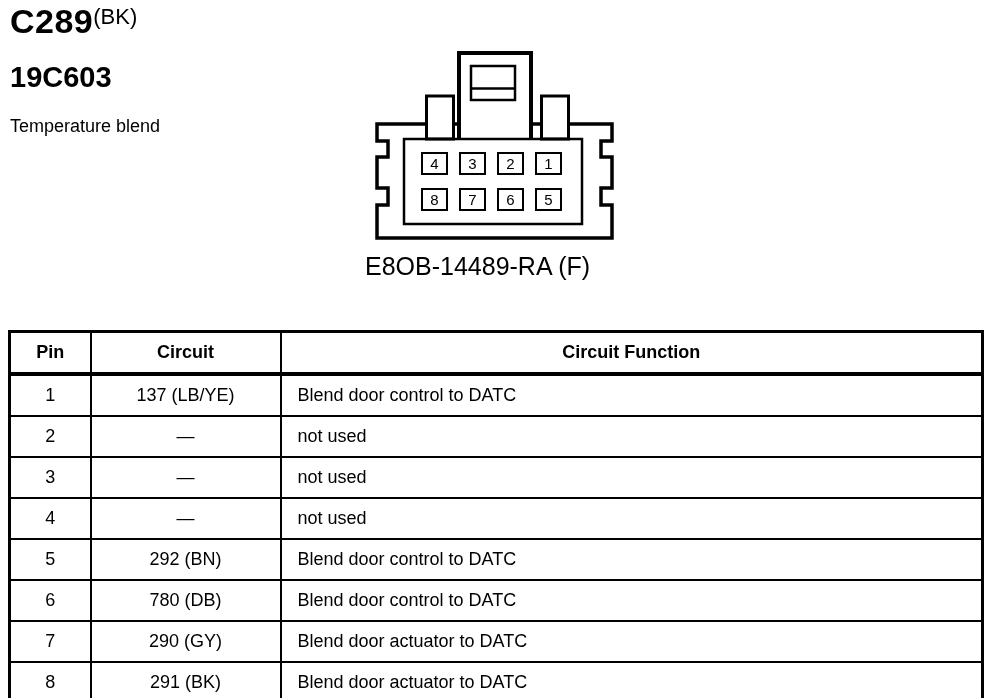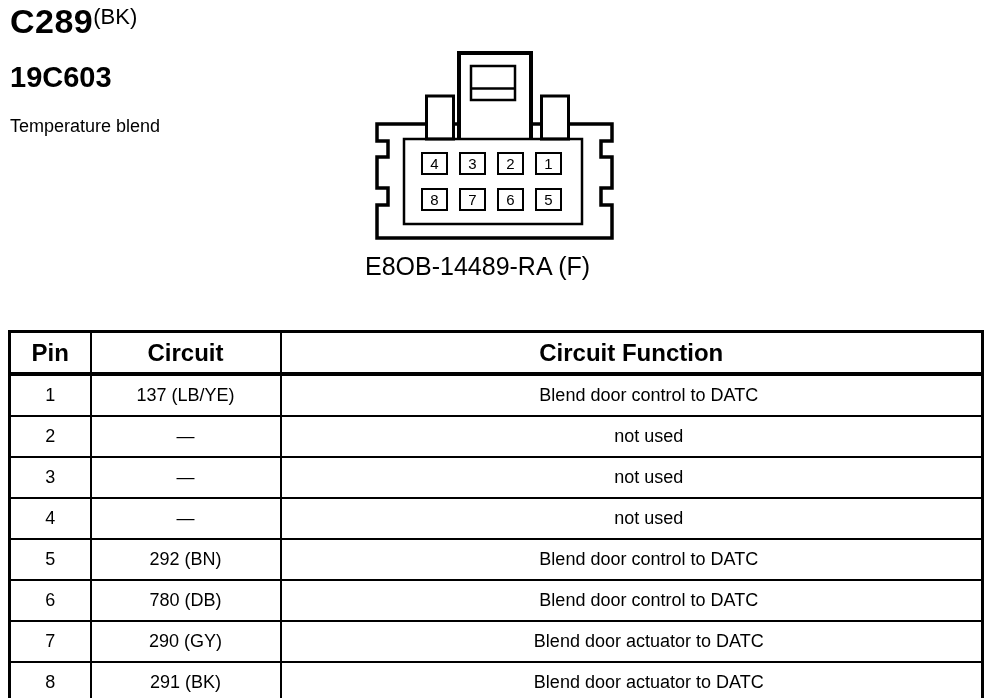--- a/index.html
+++ b/index.html
@@ -94,31 +94,31 @@
     border: 3px solid #000;
   }
   table.pinout th, table.pinout td {
     border: 2px solid #000;
     height: 37px;
     vertical-align: middle;
     overflow: hidden;
     white-space: nowrap;
   }
   table.pinout th {
-    font-size: 24px;
+    font-size: 18px;
     font-weight: bold;
     text-align: center;
     border-bottom: 4px solid #000;
   }
   table.pinout td {
     font-size: 18px;
   }
   td.col-pin   { text-align: center; }
   td.col-circuit { text-align: center; }
-  td.col-function { text-align: center; padding-left: 36px; }
+  td.col-function { text-align: left; padding-left: 16px; }
   col.c-pin { width: 81px; }
   col.c-circuit { width: 190px; }
   col.c-function { width: 702px; }
 </style>
 </head>
 <body>
 
 <div class="page">
 
   <div class="titles">

